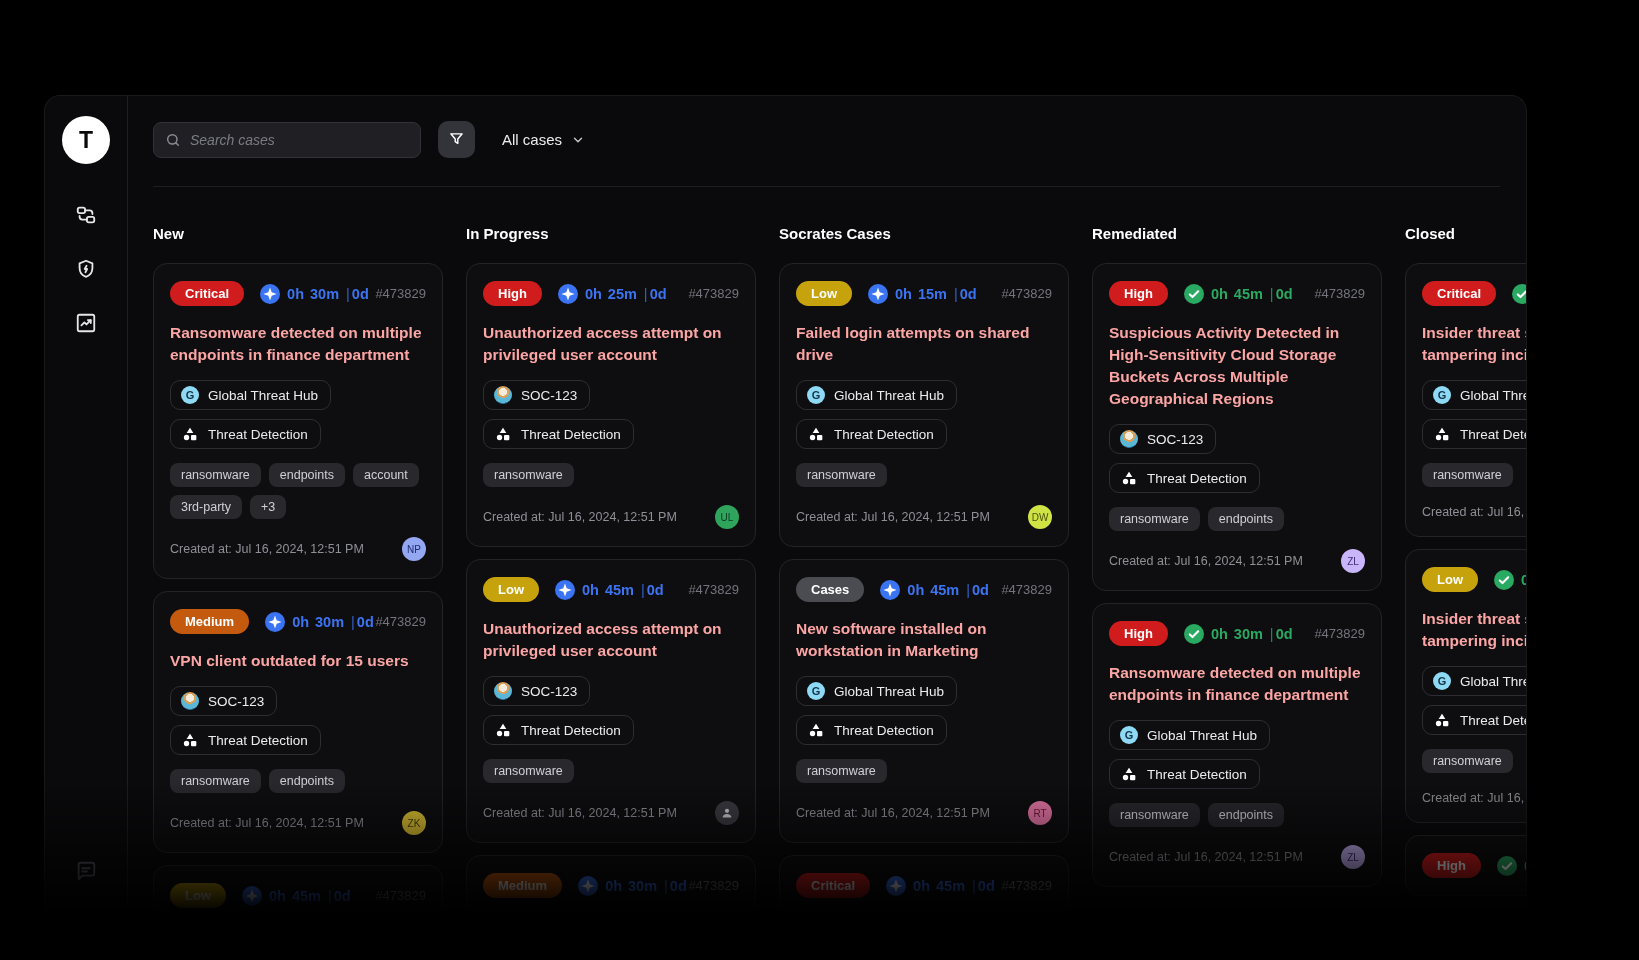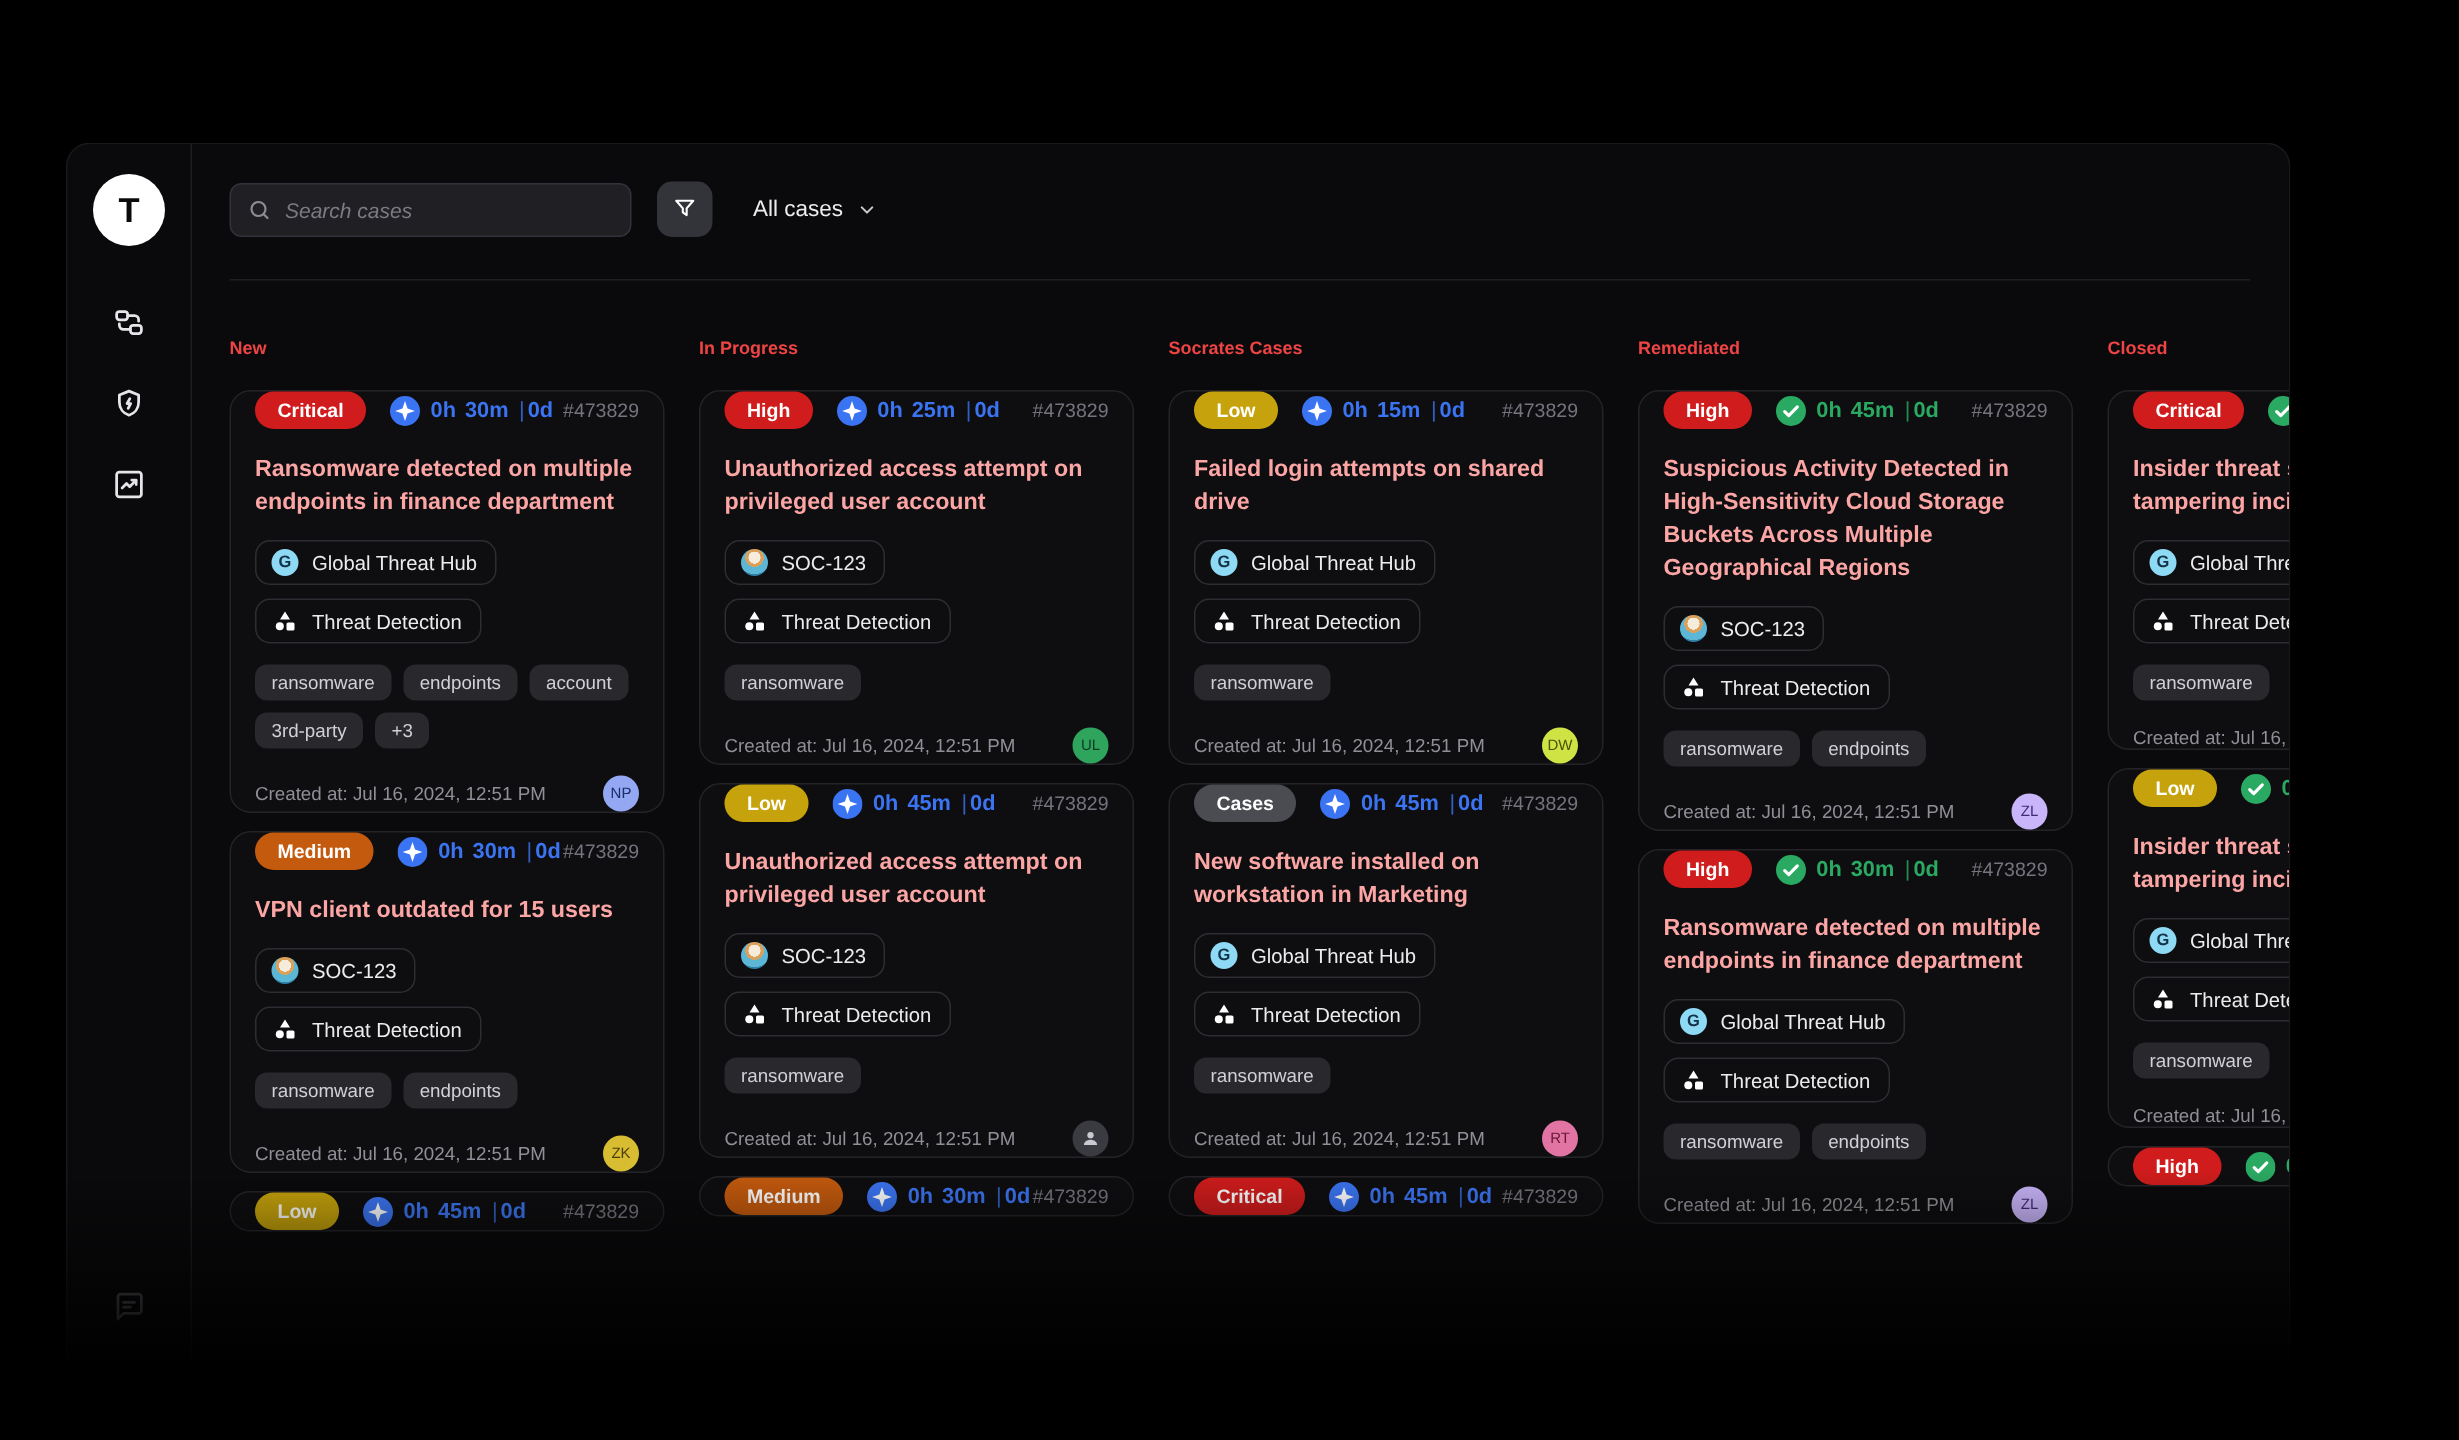--- a/index.html
+++ b/index.html
@@ -27,23 +27,23 @@
                   font-style:italic; font-size:14px; color:#d4d4d8; font-family:"Liberation Sans", sans-serif; }
   .search input::placeholder { color:#7b7b83; }
   .filter-btn { width:37px; height:37px; margin-left:17px; background:#33343a; border:none;
                 border-radius:10px; display:flex; align-items:center; justify-content:center; cursor:pointer; }
   .all-cases { margin-left:27px; display:flex; align-items:center; gap:9px; color:#ececef;
                font-size:15px; cursor:pointer; }
   .divider { height:1px; background:#1e1e22; margin-top:28px; }
   
   .board { display:flex; gap:23px; margin-top:38px; align-items:flex-start; }
   .column { width:290px; flex-shrink:0; }
-  .column-title { font-size:12px; font-weight:700; color:#ef4444; margin-bottom:21px; }
+  .column-title { font-size:15px; font-weight:700; color:#ffffff; margin-bottom:21px; }
   .card-list { display:flex; flex-direction:column; gap:12px; }
-  .card { background:#0e0e10; border:1px solid #242428; border-radius:14px; padding:0 16px; cursor:pointer; }
+  .card { background:#0e0e10; border:1px solid #242428; border-radius:14px; padding:17px 16px; cursor:pointer; }
   .card-header { display:flex; align-items:center; }
   .badge { font-size:13px; font-weight:700; color:#fff; padding:5px 15px; border-radius:999px; white-space:nowrap; }
   .status { display:flex; align-items:center; margin-left:16px; font-size:14.5px; font-weight:700; white-space:nowrap; }
   .status .st-icon { width:20px; height:20px; margin-right:7px; display:flex; }
   .status .st-icon svg { width:20px; height:20px; }
   .t-m { margin-left:6px; }
   .t-sep { margin-left:7px; opacity:.8; font-weight:400; }
   .t-d { margin-left:2px; }
   .case-id { margin-left:auto; color:#74747e; font-size:13px; white-space:nowrap; }
   .card-title { margin-top:16px; color:#fca5a5; font-size:15.5px; font-weight:600; line-height:1.42; }

